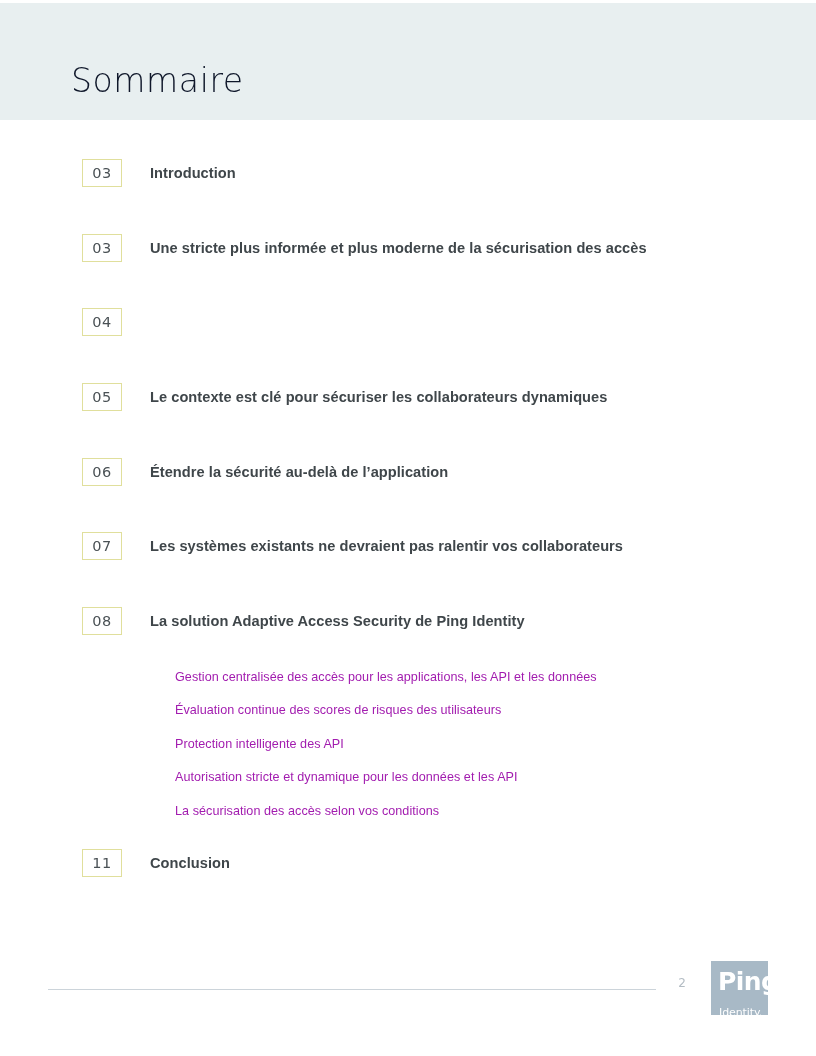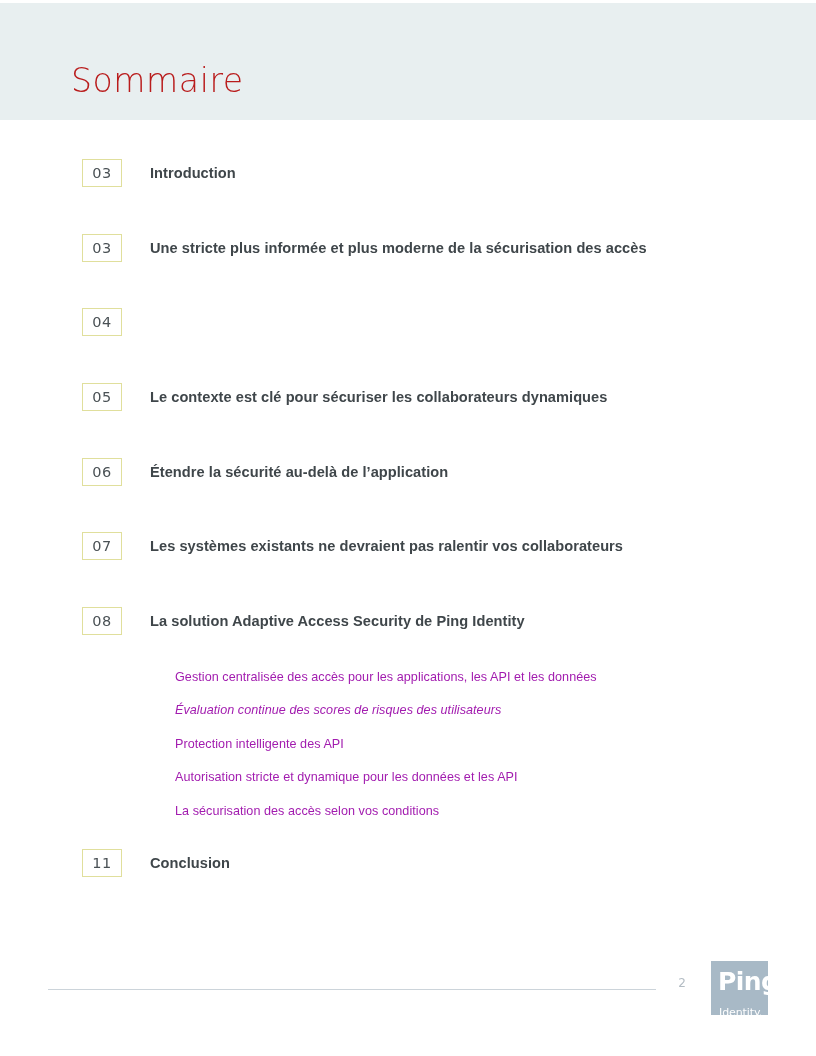--- a/index.html
+++ b/index.html
@@ -31,21 +31,21 @@
     height: 117px;
     background: #e8eff0;
   }
   .header-title {
     position: absolute;
     left: 71px;
     top: 64px;
     font-size: 33px;
     font-weight: 300;
     letter-spacing: 0.6px;
-    color: #b91c1c;
+    color: #0f172a;
     font-family: "DejaVu Sans", "Liberation Sans", sans-serif;
     line-height: 1;
     white-space: nowrap;
   }
 
   
   .toc {
     position: absolute;
     left: 0;
     top: 120px;
@@ -218,21 +218,21 @@
       </div>
       <div class="toc-entry" style="top: 412px;">
         <div class="num-box">07</div>
         <div class="entry-title">Les systèmes existants ne devraient pas ralentir vos collaborateurs</div>
       </div>
       <div class="toc-entry" style="top: 487px;">
         <div class="num-box">08</div>
         <div class="entry-title">La solution Adaptive Access Security de Ping Identity</div>
       </div>
       <div class="sub-item" style="top: 533px;">Gestion centralisée des accès pour les applications, les API et les données</div>
-      <div class="sub-item" style="top: 566px; font-style: italic;">Évaluation continue des scores de risques des utilisateurs</div>
+      <div class="sub-item" style="top: 566px;">Évaluation continue des scores de risques des utilisateurs</div>
       <div class="sub-item" style="top: 600px; text-align: center;">Protection intelligente des API</div>
       <div class="sub-item" style="top: 633px;">Autorisation stricte et dynamique pour les données et les API</div>
       <div class="sub-item" style="top: 667px;">La sécurisation des accès selon vos conditions</div>
       <div class="toc-entry" style="top: 729px;">
         <div class="num-box">11</div>
         <div class="entry-title">Conclusion</div>
       </div>
     </div>
 
   <div class="footer-rule"></div>

